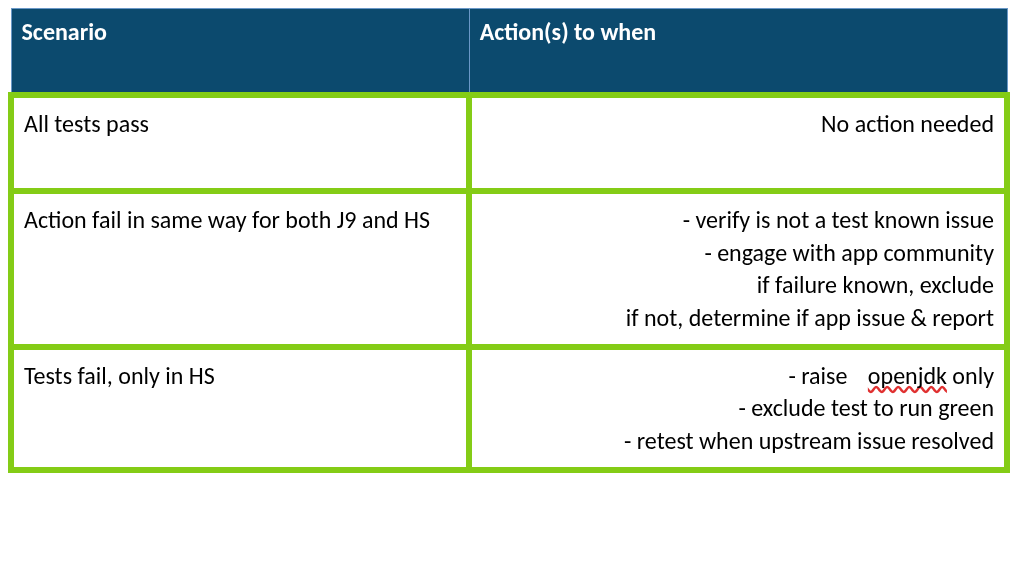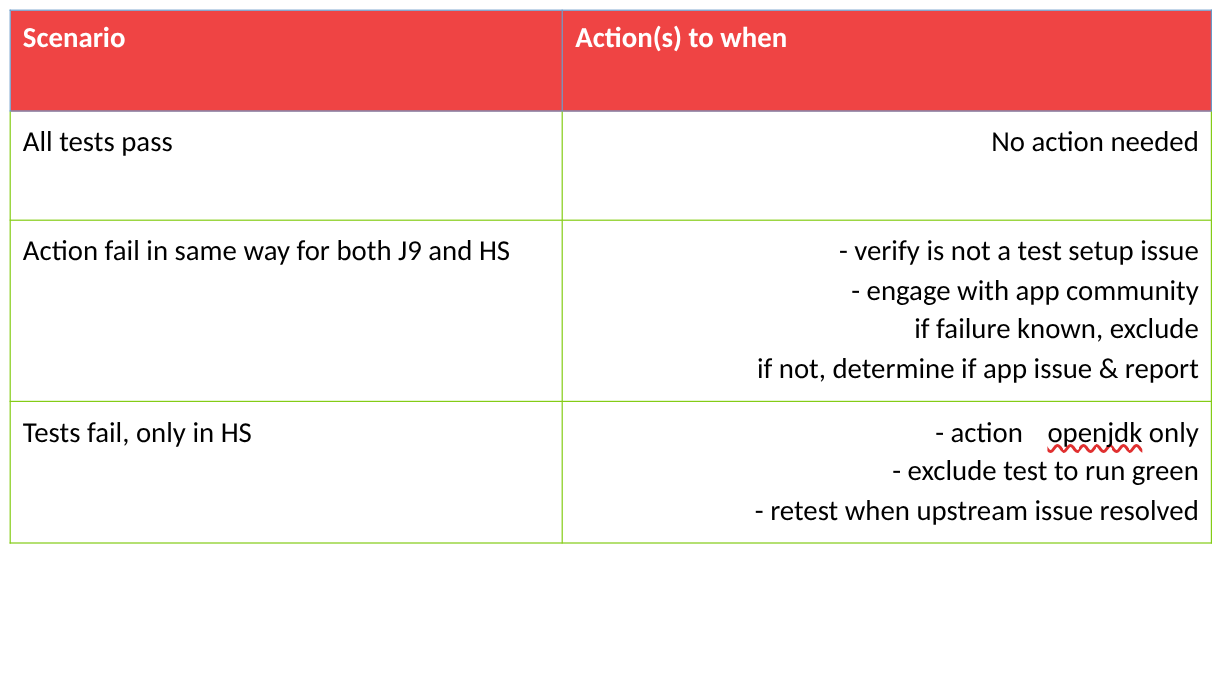--- a/index.html
+++ b/index.html
@@ -9,31 +9,31 @@
       color: #000;
       background: #fff;
       padding: 8px;
     }
     table {
       width: 1002px;
       border-collapse: collapse;
       table-layout: fixed;
     }
     th {
-      background: #ef4444;
+      background: #0c4a6e;
       color: #fff;
       text-align: left;
       font-weight: 700;
       padding: 8px 10px 46px 10px;
       border: 1px solid #6a98c7;
       vertical-align: top;
       font-size: 24px;
     }
     td {
-      border: 1px solid #84cc16;
+      border: 6px solid #84cc16;
       padding: 10px 10px 10px 10px;
       vertical-align: top;
       font-size: 24px;
       line-height: 1.35;
     }
     .col-scenario { width: 46%; }
     .col-actions { width: 54%; }
     .pad-bottom { padding-bottom: 48px; }
     .action-line { display: block; text-align: right; }
     .indent { padding-left: 16px; display: block; }
@@ -60,28 +60,28 @@
   <tbody id="tbody">
       <tr>
         <td class="pad-bottom">All tests pass</td>
         <td class="pad-bottom">
           <span class="action-line">No action needed</span>
         </td>
       </tr>
       <tr>
         <td>Action fail in same way for both J9 and HS</td>
         <td>
-          <span class="action-line">- verify is not a test setup issue</span>
+          <span class="action-line">- verify is not a test known issue</span>
           <span class="action-line">- engage with app community</span>
           <span class="action-line indent">if failure known, exclude</span>
           <span class="action-line indent">if not, determine if app issue &amp; report</span>
         </td>
       </tr>
       <tr>
         <td>Tests fail, only in HS</td>
         <td>
-          <span class="action-line"><span>- action </span><span class="squiggle">openjdk</span><span> only</span></span>
+          <span class="action-line"><span>- raise </span><span class="squiggle">openjdk</span><span> only</span></span>
           <span class="action-line"><span>- exclude test to run green</span></span>
           <span class="action-line"><span>- retest when upstream issue resolved</span></span>
         </td>
       </tr>
     </tbody>
 </table>
 
 </body></html>

